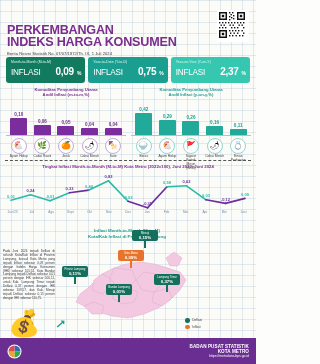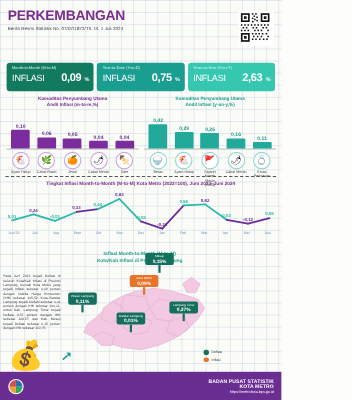--- a/index.html
+++ b/index.html
@@ -16,20 +16,21 @@
       linear-gradient(to right, rgba(120,160,200,.20) 1px, transparent 1px),
       linear-gradient(to bottom, rgba(120,160,200,.20) 1px, transparent 1px);
     background-size:11px 11px;
     overflow:hidden;
   }
   
   .header{position:absolute;left:7px;top:8px;width:242px;height:44px;}
   .title{
     color:#7b2d8e;font-weight:bold;font-size:12.6px;line-height:12.4px;
     letter-spacing:-0.2px;
+    margin-top:16px;
   }
   .subtitle{
     color:#3b3b4a;font-size:4.1px;margin-top:2.2px;letter-spacing:.05px;
   }
   .qr{
     position:absolute;right:0;top:2px;width:30px;height:30px;background:#fff;
     padding:1px;
   }
   .qr svg{display:block;}
   
@@ -110,20 +111,21 @@
   .fweb{font-size:3.4px;margin-top:.8px;}
 </style>
 </head>
 <body>
 
 <div class="page">
 
   <div class="header">
     <div class="title">
       <div>PERKEMBANGAN</div>
+      <div>INDEKS HARGA KONSUMEN</div>
     </div>
     <div class="subtitle">Berita Resmi Statistik No. 07/07/1872/Th. IX, 1 Juli 2024</div>
     <div class="qr">
       <svg width="28" height="28" viewBox="0 0 28 28">
         <rect width="28" height="28" fill="#fff"></rect>
         <g fill="#111">
           <rect x="1" y="1" width="8" height="8"></rect>
             <rect x="2.5" y="2.5" width="5" height="5" fill="#fff"></rect>
             <rect x="3.8" y="3.8" width="2.4" height="2.4"></rect>
           <rect x="19" y="1" width="8" height="8"></rect>
@@ -195,21 +197,21 @@
       <div class="val">
         <span class="lbl">INFLASI</span>
         <span class="num">0,75</span>
         <span class="pct">%</span>
       </div>
     </div>
     <div class="ibox" style="background: rgb(53, 199, 176);">
       <div class="cap">Year-on-Year (Y-on-Y)</div>
       <div class="val">
         <span class="lbl">INFLASI</span>
-        <span class="num">2,63</span>
+        <span class="num">2,37</span>
         <span class="pct">%</span>
       </div>
     </div>
   </div>
 
   <div class="companel left">
     <div class="ctitle">
       <div>Komoditas Penyumbang Utama</div>
       <div>Andil Inflasi (m-to-m,%)</div>
     </div>

